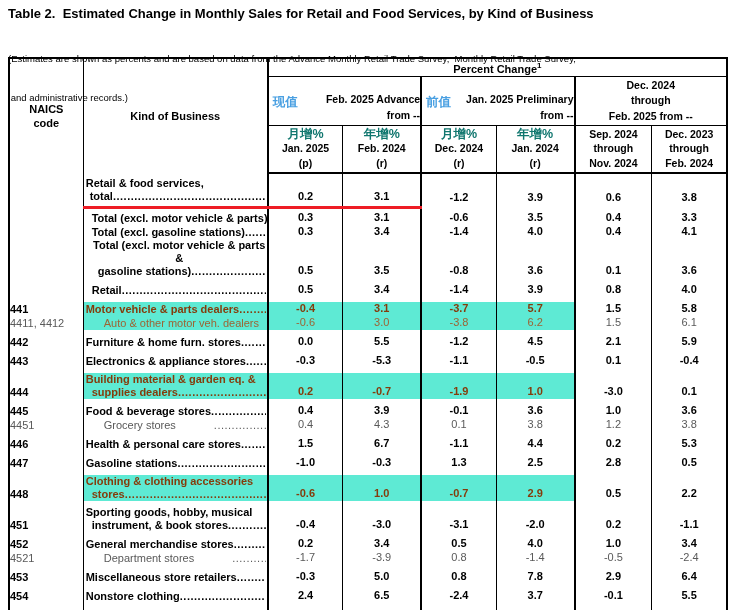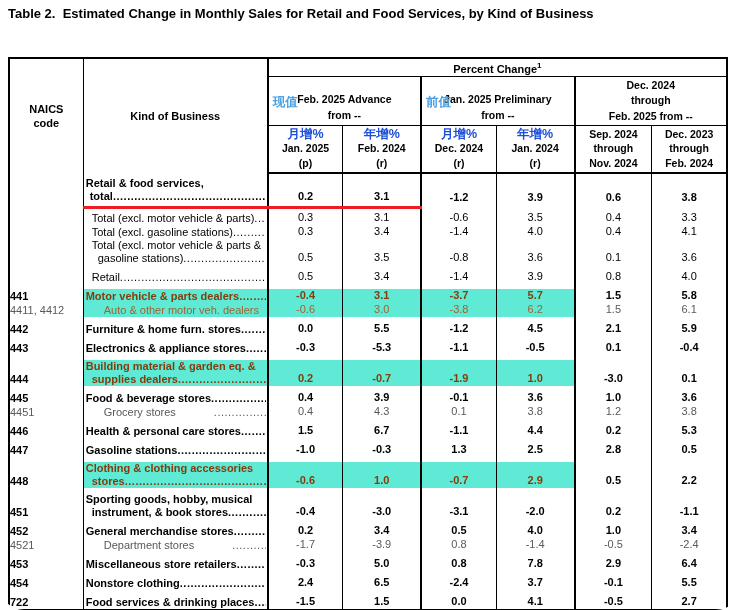--- a/index.html
+++ b/index.html
@@ -1,64 +1,68 @@
 <!DOCTYPE html>
 <html><head>
 <meta charset="utf-8">
 <style>
   html,body{margin:0;padding:0;background:#fff;}
   .page{position:relative;width:740px;height:610px;background:#fff;overflow:hidden;
-        font-family:"Liberation Sans","DejaVu Sans",sans-serif;color:#000;border-radius:24px;}
+        font-family:"Liberation Sans","DejaVu Sans",sans-serif;color:#000;}
   .title{position:absolute;left:8px;top:6px;font-size:13px;font-weight:bold;white-space:pre-wrap;}
   .subtitle{position:absolute;left:8px;top:26px;font-size:9.5px;line-height:13px;white-space:pre-wrap;}
   table{position:absolute;left:8px;top:57px;width:720px;border-collapse:collapse;table-layout:fixed;
         border:2px solid #000;}
   col.c-naics-col{width:74px;} col.c-name-col{width:184px;}
   col.cv1{width:75px;} col.cv2{width:78px;} col.cv3{width:75px;}
   col.cv4{width:78px;} col.cv5{width:77px;} col.cv6{width:75px;}
   th,td{padding:0;margin:0;}
   .br1{border-right:1px solid #000;} .br2{border-right:2px solid #000;}
   thead th{font-weight:bold;font-size:10.5px;line-height:13px;text-align:center;vertical-align:middle;}
   .th-pc{height:16px;border-bottom:1px solid #000;font-size:11px;margin-left:42px;}
   .th-pc sup{font-size:8px;}
   .gcell{height:48px;position:relative;vertical-align:top;}
   .cn{font-size:12.5px;font-weight:bold;}
   .cn-blue{position:absolute;top:19px;left:4px;color:#4aa0e2;}
-  .cn-red{color:#1d4ed8;}
-  .glines{padding-top:14px;line-height:16px;}
+  .cn-red{color:#0f766e;}
+  .glines{padding-top:14px;line-height:16px;text-align:right;}
   .glines3{padding-top:1px;line-height:15.5px;}
   .grow th{border-bottom:1px solid #000;}
   .subrow th{height:46px;line-height:14.5px;border-bottom:2px solid #000;vertical-align:middle;}
   .th-naics,.th-kob{font-size:11px;line-height:14px;}
   tbody td{vertical-align:bottom;font-size:11px;line-height:13px;}
   .c-naics{text-align:left;}
   .c-v{text-align:center;padding-bottom:1px;}
   tr.main td,tr.total td{font-weight:bold;}
   tr.gray td{color:#595959;font-weight:normal;}
-  tr.plain td{font-weight:normal;}
+  tr.plain td{font-weight:bold;text-align:center;}
   .line{display:flex;align-items:baseline;padding-left:2px;}
   .nm{white-space:nowrap;}
   .dots{flex:1;overflow:hidden;white-space:nowrap;margin-right:1px;}
   .dots::after{content:"......................................................................................................................";letter-spacing:0.5px;}
   tr.plain .line{padding-left:8px;} tr.plain .l2{padding-left:14px;}
   tr.total .l2{padding-left:6px;} tr.main .l2{padding-left:8px;}
   tr.gray .line{padding-left:20px;gap:38px;}
   tr.hl .c-name, tr.hl .hlc{background:#5eead4;}
   tr.main.hl .c-name, tr.main.hl .hlc{color:#843c0c;}
   tr.gray.hl .c-name, tr.gray.hl .hlc{color:#9c6434;}
   tr.redline .c-name, tr.redline .u1, tr.redline .u2{border-bottom:3px solid #ee1c25;}
   tr.redline td{padding-top:4px;padding-bottom:3px;}
   tr.spacer td{height:5px;line-height:5px;}
   tr.r2 td{padding-top:2px;}
 </style>
 </head>
 <body>
 
 <div class="page">
   <div class="title">Table 2.  Estimated Change in Monthly Sales for Retail and Food Services, by Kind of Business</div>
+  <div class="subtitle">
+    <div>(Estimates are shown as percents and are based on data from the Advance Monthly Retail Trade Survey,  Monthly Retail Trade Survey,</div>
+    <div> and administrative records.)</div>
+  </div>
 
   <table>
     <colgroup>
       <col class="c-naics-col">
         <col class="c-name-col">
       <col class="cv1">
         <col class="cv2">
         <col class="cv3">
         <col class="cv4">
         <col class="cv5">

